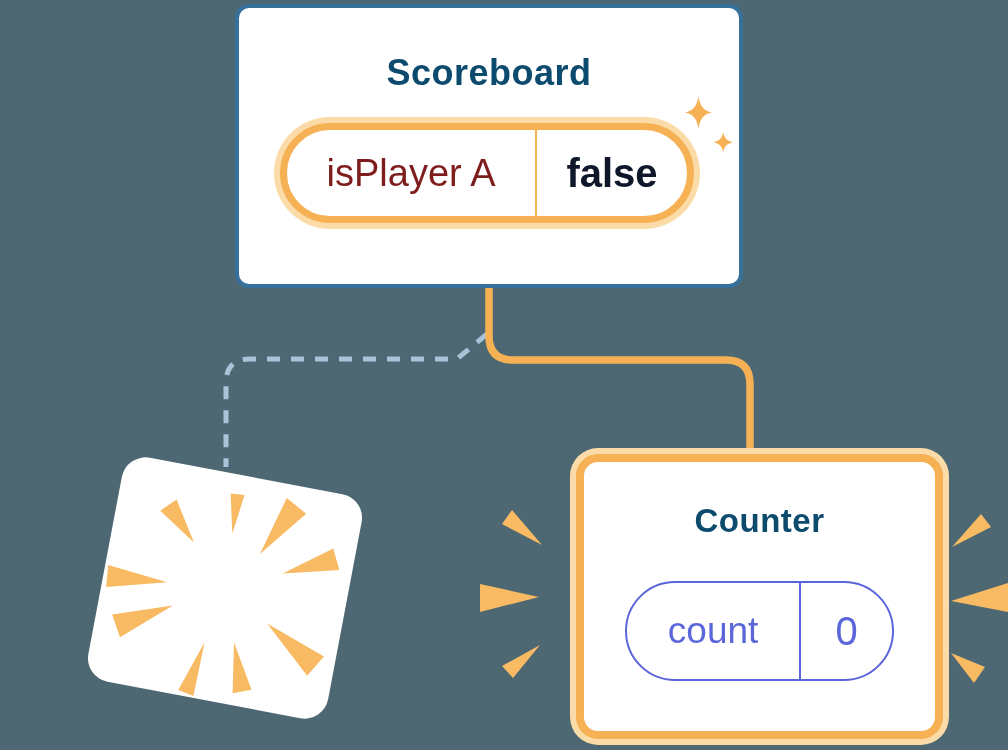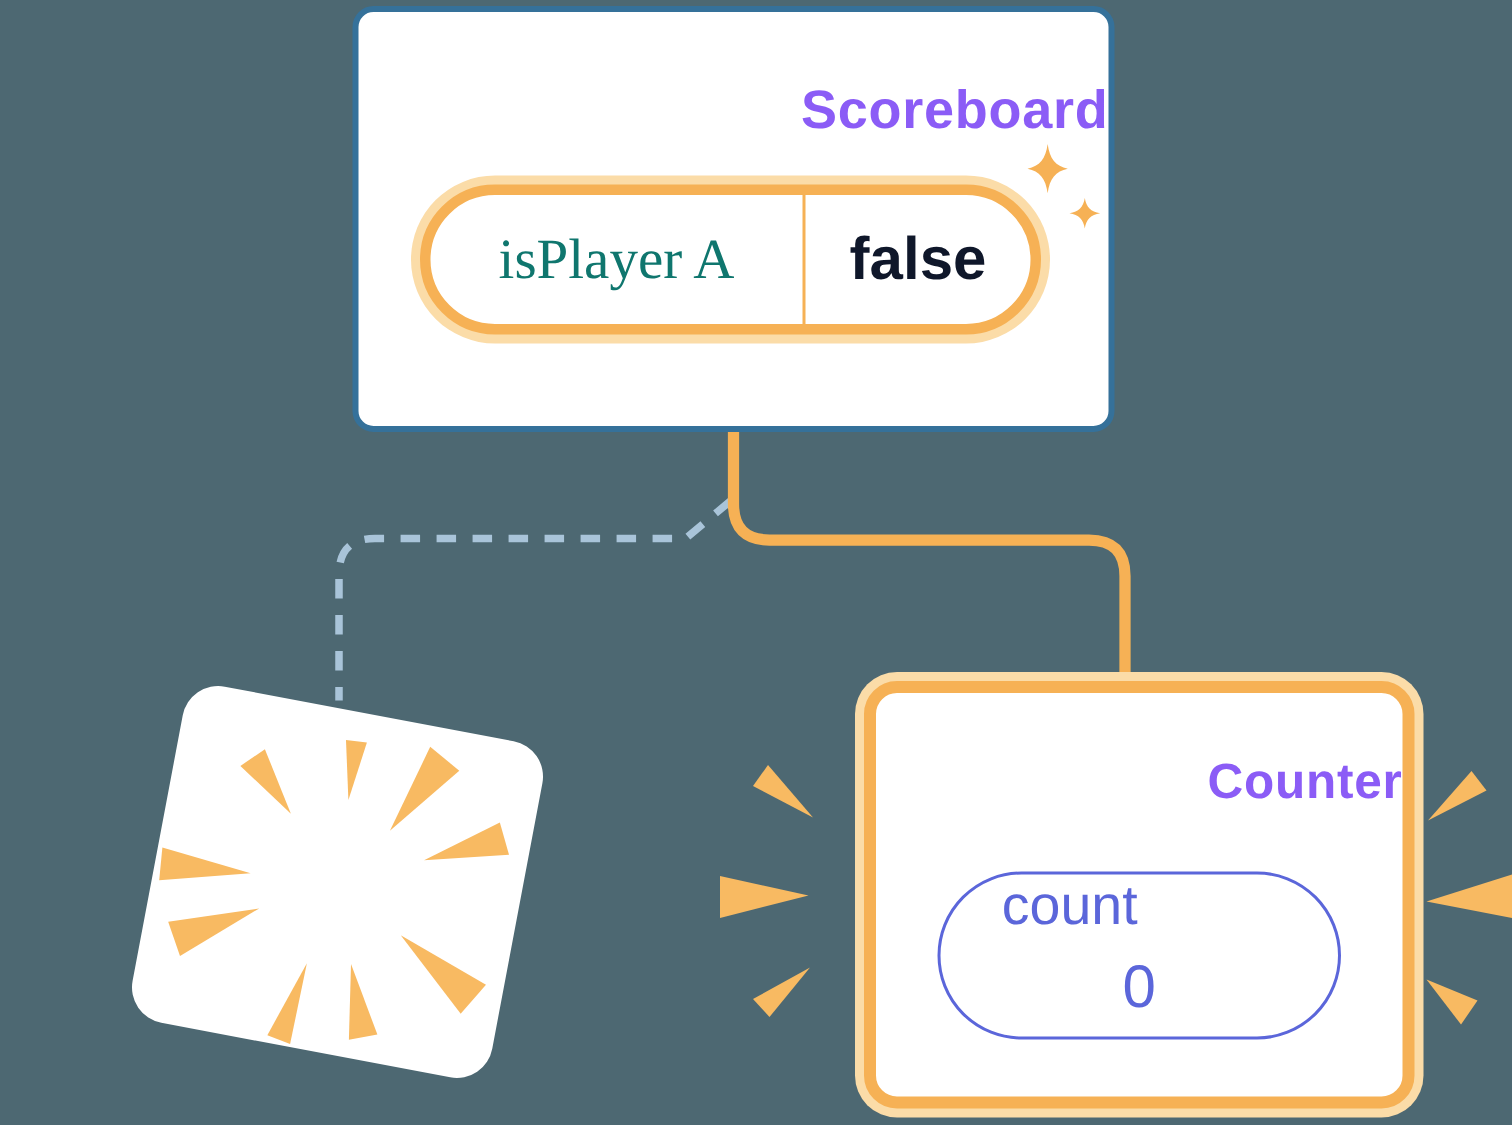--- a/index.html
+++ b/index.html
@@ -27,22 +27,22 @@
     border:4px solid #35719A;
     border-radius:14px;
   }
   .counter-card{
     left:576px;top:454px;width:367px;height:285px;
     border:8px solid #F6B155;
     border-radius:22px;
     box-shadow:0 0 0 6px #FBDCA8;
   }
   .card-title{
-    text-align:right;
-    color:#8b5cf6;
+    text-align:center;
+    color:#0c4a6e;
     font-weight:700;
   }
   .scoreboard-card .card-title{
     margin-top:44px;
     font-size:36px;
     letter-spacing:.5px;
   }
   .counter-card .card-title{
     margin-top:40px;
     font-size:33px;
@@ -61,33 +61,32 @@
   .pill .cell{
     display:flex;align-items:center;justify-content:center;
   }
   .scoreboard-pill{
     left:41px;top:115px;width:414px;height:100px;
     border:7px solid #F6B155;
     box-shadow:0 0 0 6px #FBDCA8;
   }
   .scoreboard-pill .cell-label{
     width:62%;
-    font-size:38px;color:#0f766e;font-family:Liberation Serif, serif;
+    font-size:38px;color:#7f1d1d;
   }
   .scoreboard-pill .divider{
     width:2px;background:#F6B155;
   }
   .scoreboard-pill .cell-value{
     flex:1;
     font-size:40px;font-weight:700;color:#0f172a;
   }
   .counter-pill{
-    left:41px;top:119px;width:269px;height:112px;
+    left:41px;top:119px;width:269px;height:100px;
     border:2.5px solid #5B66DA;
-    flex-direction:column;
   }
   .counter-pill .cell-label{
     width:65%;
     font-size:37px;color:#5B66DA;
   }
   .counter-pill .divider{
     width:2px;background:#5B66DA;
   }
   .counter-pill .cell-value{
     flex:1;

